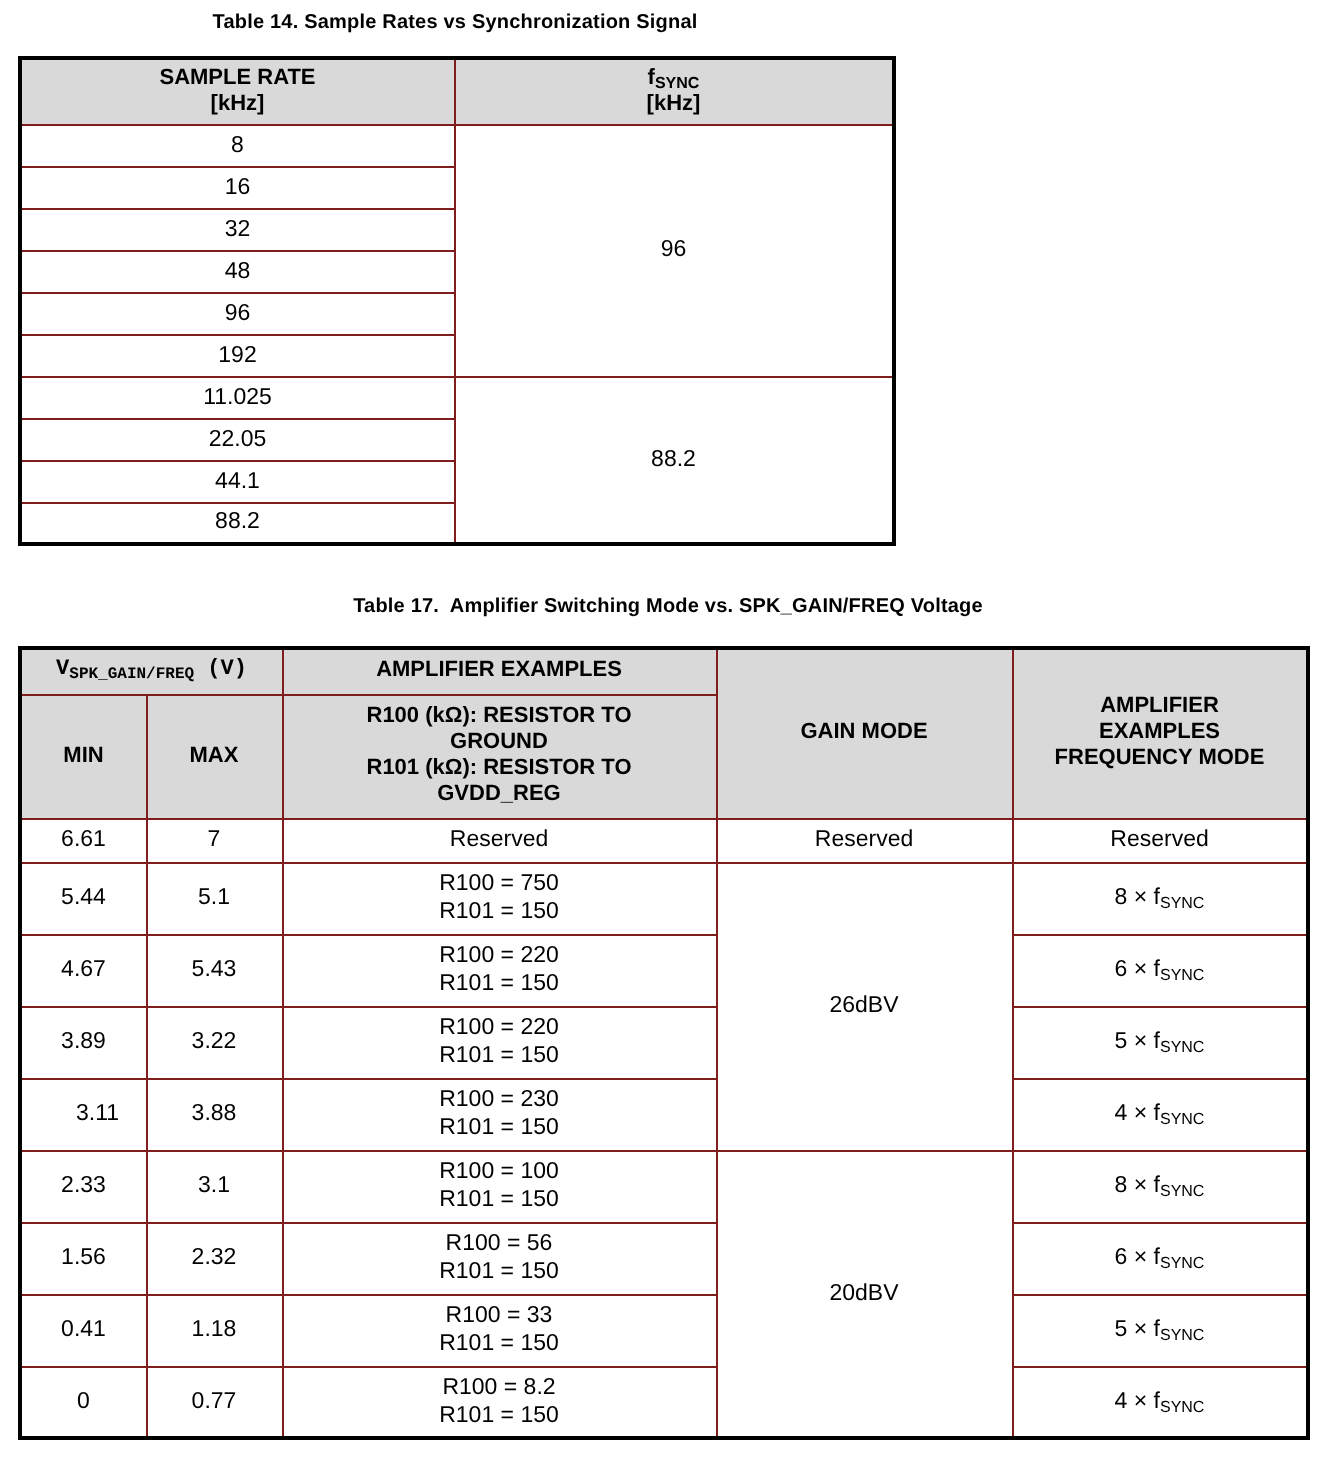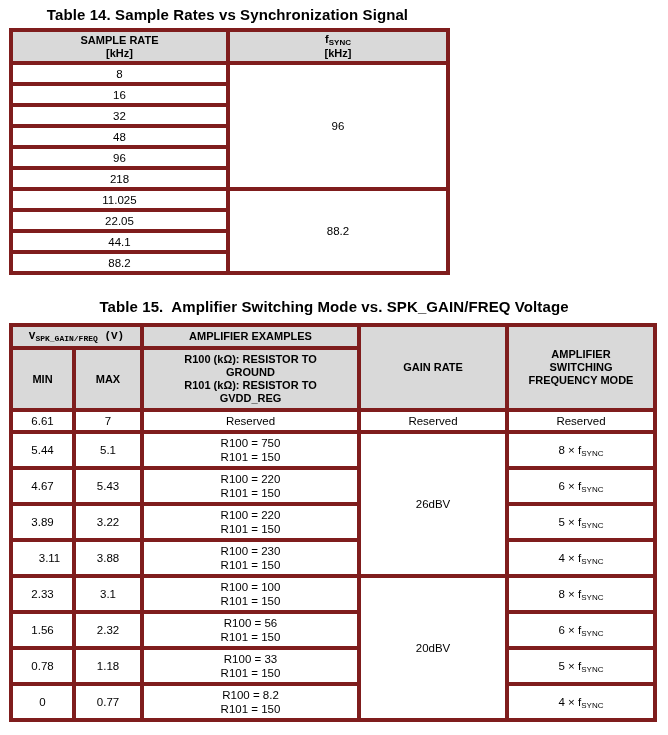--- a/index.html
+++ b/index.html
@@ -8,36 +8,36 @@
     width: 668px; height: 735px;
     background: #ffffff;
     font-family: "Liberation Sans", sans-serif;
     color: #000;
   }
   .doc { position: relative; width: 668px; height: 735px; background: #fff; }
 
   .tbl-title {
     position: absolute;
     font-weight: bold;
-    font-size: 15px;
+    font-size: 10px;
     text-align: center;
     white-space: pre-wrap;
     letter-spacing: 0.1px;
   }
   .t14-title { top: 6px; left: 9px; width: 437px; }
   .t15-title { top: 298px; left: 0; width: 668px; }
 
   table.data-table {
     position: absolute;
     border-collapse: collapse;
     table-layout: fixed;
     border: 2px solid #000;
   }
   table.data-table th, table.data-table td {
-    border: 4px solid #7f1d1d;
+    border: 1px solid #7f1d1d;
     text-align: center;
     vertical-align: middle;
     padding: 0 2px;
     overflow: hidden;
   }
   table.data-table th {
     background: #d9d9d9;
     font-weight: bold;
     font-size: 11px;
     line-height: 13px;
@@ -97,58 +97,58 @@
       <tr>
           <td>32</td>
         </tr>
       <tr>
           <td>48</td>
         </tr>
       <tr>
           <td>96</td>
         </tr>
       <tr>
-          <td>218</td>
+          <td>192</td>
         </tr>
       <tr>
         <td>11.025</td>
         <td rowspan="4">88.2</td>
       </tr>
       <tr>
           <td>22.05</td>
         </tr>
       <tr>
           <td>44.1</td>
         </tr>
       <tr>
           <td>88.2</td>
         </tr>
     </tbody>
   </table>
 
-  <div class="tbl-title t15-title">Table 15.  Amplifier Switching Mode vs. SPK_GAIN/FREQ Voltage</div>
+  <div class="tbl-title t15-title">Table 17.  Amplifier Switching Mode vs. SPK_GAIN/FREQ Voltage</div>
 
   <table class="data-table t15">
     <colgroup>
       <col style="width:63px">
       <col style="width:68px">
       <col style="width:217px">
       <col style="width:148px">
       <col style="width:148px">
     </colgroup>
     <thead>
       <tr>
         <th colspan="2" style="height:23px;font-family:Liberation Mono, monospace;">
           <span><span>V</span><sub class="sb">SPK_GAIN/FREQ</sub><span style="white-space:pre;"> (V)</span></span>
         </th>
         <th style="height:23px;">AMPLIFIER EXAMPLES</th>
-        <th rowspan="2">GAIN RATE</th>
+        <th rowspan="2">GAIN MODE</th>
         <th rowspan="2">
           <span class="blk">AMPLIFIER</span>
-          <span class="blk">SWITCHING</span>
+          <span class="blk">EXAMPLES</span>
           <span class="blk">FREQUENCY MODE</span>
         </th>
       </tr>
       <tr>
         <th style="height:62px;">MIN</th>
         <th>MAX</th>
         <th>
           <span class="blk">R100 (kΩ): RESISTOR TO</span>
           <span class="blk">GROUND</span>
           <span class="blk">R101 (kΩ): RESISTOR TO</span>
@@ -216,21 +216,21 @@
       <tr>
         <td style="height:36px;">1.56</td>
         <td>2.32</td>
         <td>
           <span class="blk">R100 = 56</span>
           <span class="blk">R101 = 150</span>
         </td>
         <td><span>6 × f</span><sub class="sb">SYNC</sub></td>
       </tr>
       <tr>
-        <td style="height:36px;">0.78</td>
+        <td style="height:36px;">0.41</td>
         <td>1.18</td>
         <td>
           <span class="blk">R100 = 33</span>
           <span class="blk">R101 = 150</span>
         </td>
         <td><span>5 × f</span><sub class="sb">SYNC</sub></td>
       </tr>
       <tr>
         <td style="height:36px;">0</td>
         <td>0.77</td>

